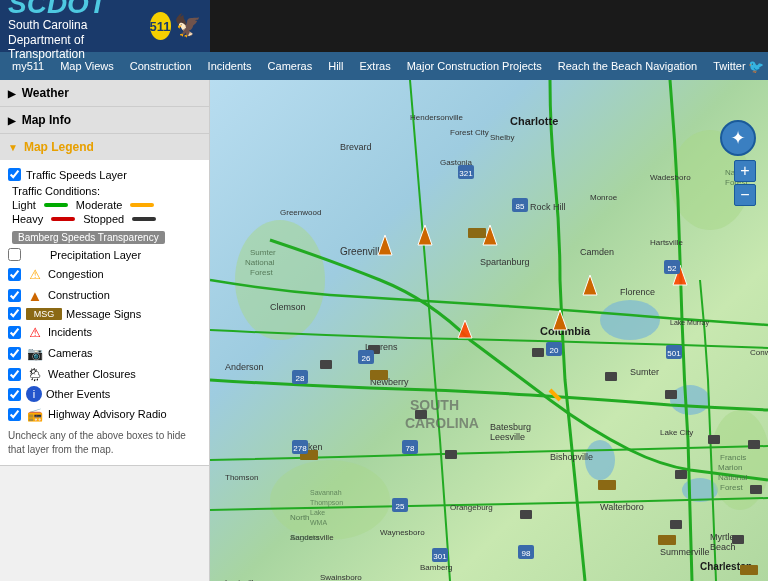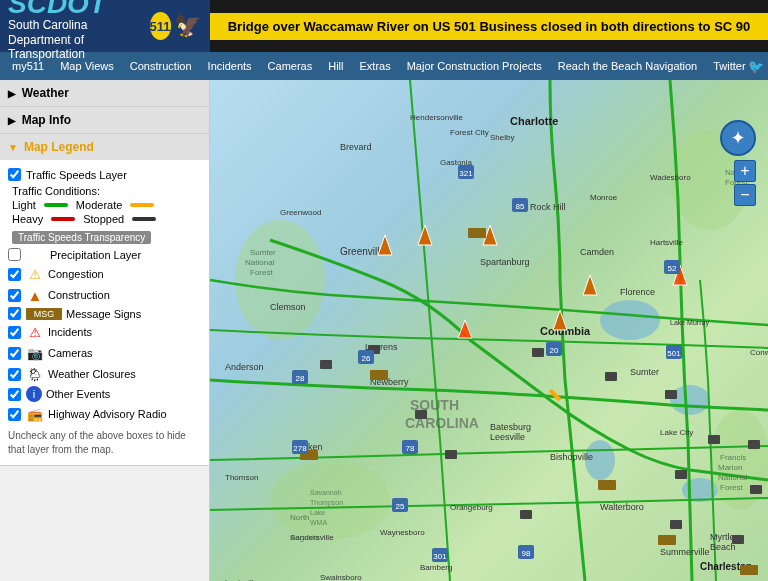--- a/index.html
+++ b/index.html
@@ -64,23 +64,20 @@
 <div id="header">
   <div id="logo-area">
     <div id="scdot-logo">
       <div class="logo-scdot">SCDOT</div>
       <div class="logo-sub">South Carolina Department of Transportation</div>
     </div>
     <div style="margin-left:8px; background:#f5d000; border-radius:50%; width:28px; height:28px; display:flex; align-items:center; justify-content:center; font-weight:bold; font-size:13px; color:#1a3a6b;">511</div>
 
     <div style="margin-left:4px; font-size:22px; color:#9ecce0;">🦅</div>
   </div>
-  <div id="alert-banner">
-    <span>Bridge over Waccamaw River on US 501 Business closed in both directions to SC 90</span>
-  </div>
 </div>
 
 <div id="navbar">
   <span class="nav-item">my511</span>
   <span class="nav-item">Map Views</span>
   <span class="nav-item">Construction</span>
   <span class="nav-item">Incidents</span>
   <span class="nav-item">Cameras</span>
   <span class="nav-item">Hill</span>
   <span class="nav-item">Extras</span>
@@ -128,21 +125,21 @@
             <span class="line-sample line-green"></span>
             <span>Moderate</span>
             <span class="line-sample line-yellow"></span>
           </div>
           <div class="tc-row">
             <span>Heavy</span>
             <span class="line-sample line-red"></span>
             <span>Stopped</span>
             <span class="line-sample line-black"></span>
           </div>
-          <button class="transparency-btn">Traffic Speeds Transparency</button>
+          <button class="transparency-btn">Bamberg Speeds Transparency</button>
         </div>
 
         <div class="precipitation-label">
           <input type="checkbox" style="margin-right: 5px;">
           <span>Precipitation Layer</span>
         </div>
 
         <div class="legend-item">
           <input type="checkbox" checked="" style="">
           <div class="legend-icon" style="color:orange;">⚠</div>

